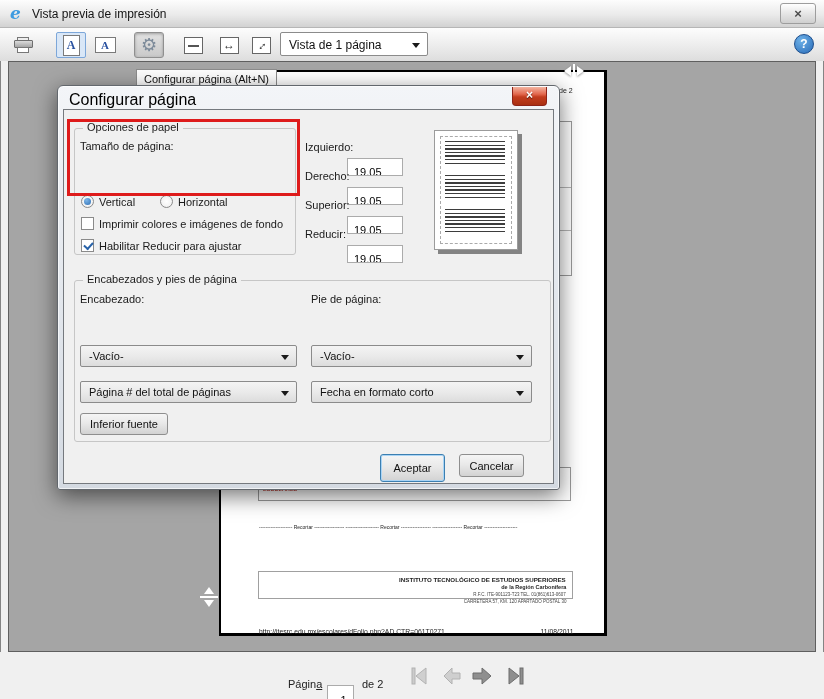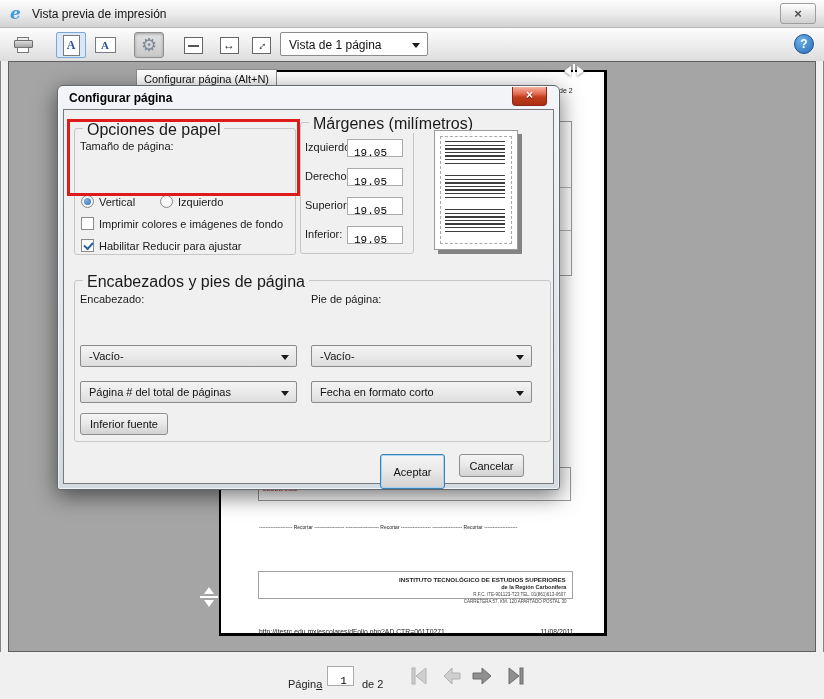--- a/index.html
+++ b/index.html
@@ -77,37 +77,37 @@
   .handle-left .hbar  { height:2px; width:18px; background:#fff; margin:2px 0; }
   .handle-left .tri-d { width:0;height:0;border:5px solid transparent; border-top:7px solid #fff; }
   
   .tooltip { position:absolute; left:136px; top:69px; z-index:5; background:#fdfdfd; border:1px solid #8c8c8c;
     font-size:11px; color:#111; padding:3px 7px 4px; white-space:nowrap; }
   
   .dialog { position:absolute; left:57px; top:85px; width:503px; height:405px; z-index:10;
     background:linear-gradient(#f3f5f8,#d4dae2); border:1px solid #62676d; border-radius:6px 6px 3px 3px;
     box-shadow:0 6px 22px rgba(0,0,0,.55), inset 0 0 0 1px rgba(255,255,255,.65); }
   .dlg-titlebar { position:absolute; left:0; top:0; right:0; height:23px; cursor:move; }
-  .dlg-title { position:absolute; left:11px; top:5px; font-size:12px; color:#000;font-weight:bold; }
+  .dlg-title { position:absolute; left:11px; top:5px; font-size:16px; color:#000; }
   .dlg-close { position:absolute; right:12px; top:1px; width:35px; height:19px;
     background:linear-gradient(#f2b3a0,#e2674d 40%,#c33d1f 55%,#a93012); border:1px solid #8e2318; border-top:none;
     border-radius:0 0 4px 4px; color:#fff; text-align:center; font:bold 12px/16px "Liberation Sans",sans-serif;
     text-shadow:0 1px 1px rgba(0,0,0,.55); cursor:pointer; }
   .dlg-client { position:absolute; left:5px; right:5px; top:23px; bottom:5px; background:#f0f0f0; border:1px solid #75797e; font-size:11px; color:#1a1a1a; }
   .group { position:absolute; border:1px solid #c6c6c6; border-radius:3px; }
-  .legend { position:absolute; top:-8px; left:8px; background:#f0f0f0; padding:0 4px; font-size:16px; white-space:nowrap; }
+  .legend { position:absolute; top:-8px; left:8px; background:#f0f0f0; padding:0 4px; font-size:11px; white-space:nowrap; }
   .red-annotation { position:absolute; left:3px; top:9px; width:233px; height:77px; border:3px solid #de1b1b; z-index:4; pointer-events:none; }
   .lbl { position:absolute; white-space:nowrap; }
   .radio { position:absolute; width:13px; height:13px; border:1px solid #8a8a8a; border-radius:50%; background:radial-gradient(#ffffff,#ececec); cursor:pointer; }
   .radio.on::after { content:""; position:absolute; left:2px; top:2px; width:7px; height:7px; border-radius:50%;
     background:radial-gradient(circle at 35% 30%,#7db6e8,#2f6eb4); }
   .checkbox { position:absolute; width:13px; height:13px; border:1px solid #8a8a8a; background:#fff; cursor:pointer; }
   .checkbox.on::after { content:""; position:absolute; left:2px; top:2px; width:7px; height:4px;
     border-left:2px solid #2862a8; border-bottom:2px solid #2862a8; transform:rotate(-48deg); }
-  .field { position:absolute; background:#fff; border:1px solid #ababab; font-size:11px; padding:9px 0 0 6px; font-family:Liberation Mono, monospace; }
+  .field { position:absolute; background:#fff; border:1px solid #ababab; font-size:11px; padding:9px 0 0 6px; font-family:Liberation Sans, sans-serif;margin-top:19px; }
   .thumb { position:absolute; left:370px; top:20px; width:84px; height:120px; background:#fff; border:1px solid #9b9b9b;
     box-shadow:4px 4px 0 rgba(112,112,112,.85); }
   .thumb .dash { position:absolute; left:5px; right:5px; top:5px; bottom:5px; border:1px dashed #aaa; }
   .thumb .tp { position:absolute; left:10px; right:12px; height:24px; }
   .btn { position:absolute; background:linear-gradient(#f5f5f5,#e9e9e9 45%,#d2d2d2); border:1px solid #8e8e8e;
     border-radius:3px; font-size:11px; color:#111; text-align:center; cursor:pointer;
     font-family:"Liberation Sans",sans-serif; }
   .btn.default { border:1px solid #3c7fb1; box-shadow:inset 0 0 0 1px #a9d4f5; }
   
   .statusbar { position:absolute; left:0; right:0; bottom:0; height:47px; background:#f0f0f0; font-size:11px; color:#222; }
@@ -214,36 +214,33 @@
 
     <div class="red-annotation"></div>
 
     <div class="group" style="left:10px; top:18px; width:222px; height:127px">
       <span class="legend">Opciones de papel</span>
     </div>
     <span class="lbl" style="left:16px; top:30px">Tamaño de página:</span>
     <span class="radio on" style="left:17px; top:85px"></span>
     <span class="lbl" style="left:35px; top:86px">Vertical</span>
     <span class="radio" style="left:96px; top:85px"></span>
-    <span class="lbl" style="left:114px; top:86px">Izquierdo</span>
+    <span class="lbl" style="left:114px; top:86px">Horizontal</span>
     <span class="checkbox" style="left:17px; top:107px"></span>
     <span class="lbl" style="left:35px; top:108px">Imprimir colores e imágenes de fondo</span>
     <span class="checkbox on" style="left:17px; top:129px"></span>
     <span class="lbl" style="left:35px; top:130px">Habilitar Reducir para ajustar</span>
 
-    <div class="group" style="left:236px; top:12px; width:114px; height:132px">
-      <span class="legend">Márgenes (milímetros)</span>
-    </div>
     <span class="lbl" style="left:241px; top:31px">Izquierdo:</span>
     <input class="field" style="left: 283px; top: 29px; width: 56px; height: 18px;" value="19.05">
     <span class="lbl" style="left:241px; top:60px">Derecho:</span>
     <input class="field" style="left: 283px; top: 58px; width: 56px; height: 18px;" value="19.05">
     <span class="lbl" style="left:241px; top:89px">Superior:</span>
     <input class="field" style="left: 283px; top: 87px; width: 56px; height: 18px;" value="19.05">
-    <span class="lbl" style="left:241px; top:118px">Inferior:</span>
+    <span class="lbl" style="left:241px; top:118px">Reducir:</span>
     <input class="field" style="left: 283px; top: 116px; width: 56px; height: 18px;" value="19.05">
 
     <div class="thumb">
       <div class="dash"></div>
       <div class="tp scribble" style="top:10px"></div>
       <div class="tp scribble" style="top:44px"></div>
       <div class="tp scribble" style="top:78px"></div>
     </div>
 
     <div class="group" style="left:10px; top:170px; width:477px; height:162px">
@@ -264,21 +261,21 @@
       <span class="val">Página # del total de páginas</span>
         <span class="caret"></span>
     </div>
     <div class="combo gray" style="left:247px; top:271px; width:221px">
       <span class="val">Fecha en formato corto</span>
         <span class="caret"></span>
     </div>
 
     <button class="btn" style="left:16px; top:303px; width:88px; height:22px">Inferior fuente</button>
 
-    <button class="btn default" style="left:316px; top:344px; width:65px; height:35px">Aceptar</button>
+    <button class="btn default" style="left:316px; top:344px; width:65px; height:28px">Aceptar</button>
     <button class="btn" style="left:395px; top:344px; width:65px; height:23px">Cancelar</button>
   </div>
 </div>
 
 <div class="statusbar">
   <span class="sb-lbl" style="left:288px"><span>Págin</span><span class="sb-key">a</span></span>
   <input class="field" style="left: 327px; top: 14px; width: 27px; height: 20px; text-align: center; position: absolute;" value="1">
   <span class="sb-lbl" style="left:362px">de 2</span>
 
   <button class="navbtn disabled" style="left:406px">

